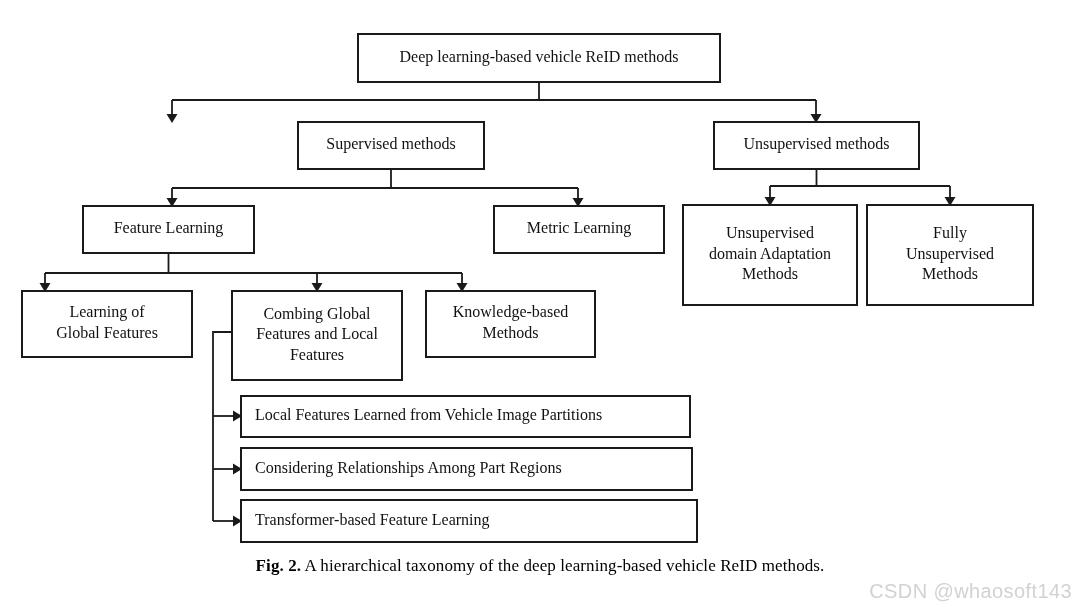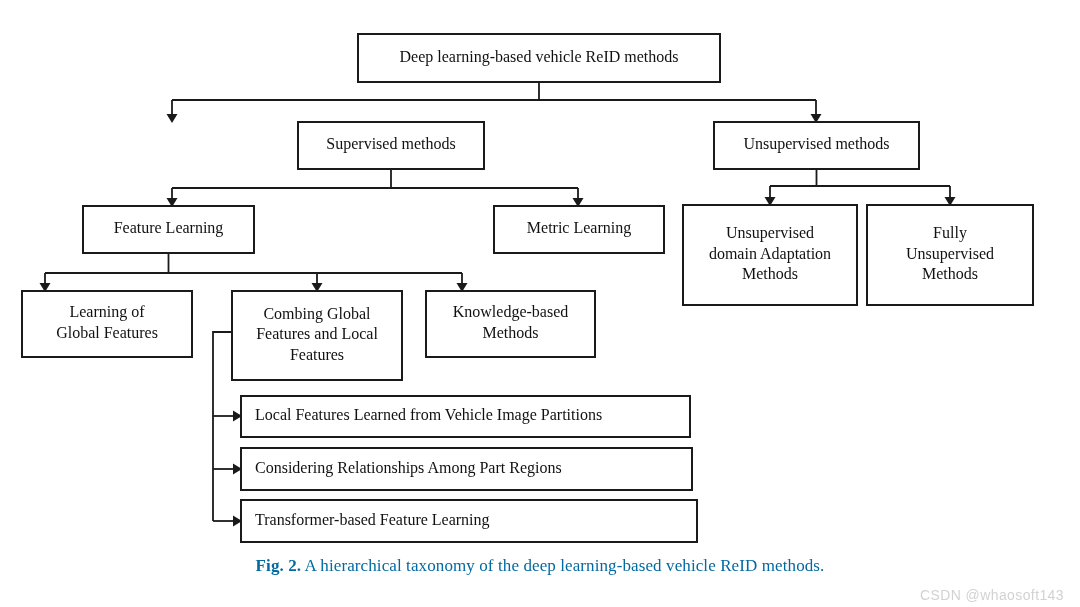--- a/index.html
+++ b/index.html
@@ -57,32 +57,32 @@
   }
 
   .caption {
     position: absolute;
     left: 0;
     top: 556px;
     width: 1080px;
     text-align: center;
     font-family: "Liberation Serif", "DejaVu Serif", serif;
     font-size: 17px;
-    color: #0369a1;
+    color: #000000;
     letter-spacing: 0.1px;
   }
   .caption .caption-label {
     font-weight: bold;
   }
   .watermark {
     position: absolute;
-    right: 16px;
+    right: 8px;
     bottom: 4px;
     font-family: "Liberation Sans", "DejaVu Sans", sans-serif;
-    font-size: 14px;
+    font-size: 20px;
     color: #d2d2d2;
     letter-spacing: 0.4px;
     user-select: none;
   }
 </style>
 </head>
 <body>
 
 <div id="figure-root">
 

